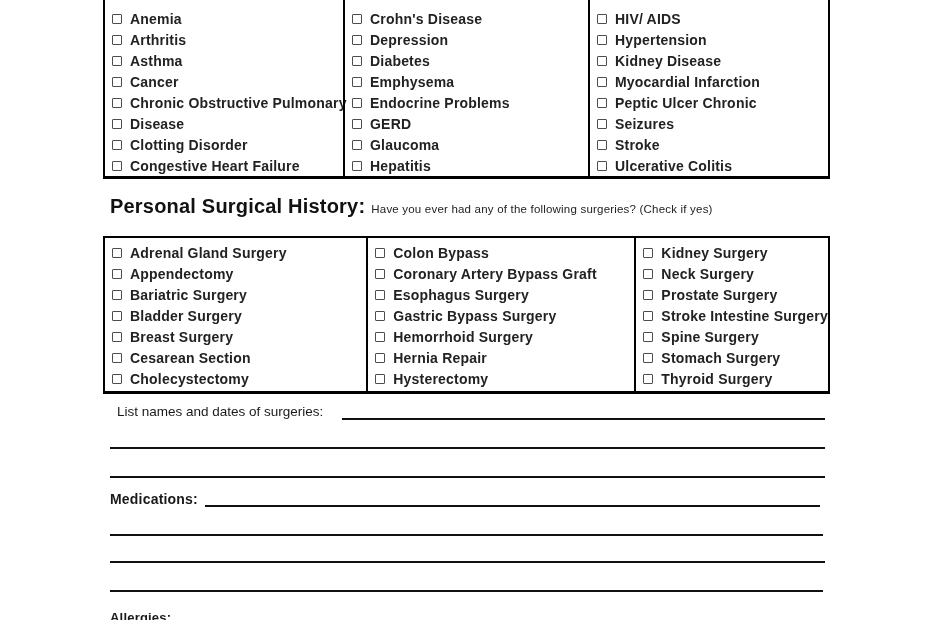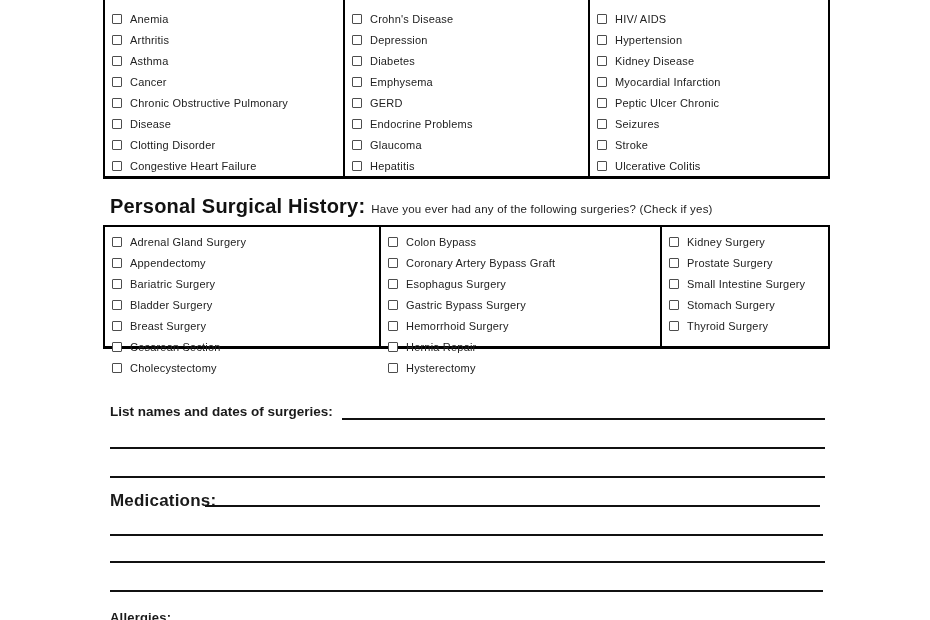--- a/index.html
+++ b/index.html
@@ -17,21 +17,21 @@
   .cbtable {
     position: absolute;
     left: 103px;
     width: 727px;
     border: 2px solid #000;
     border-bottom-width: 3px;
     background: #fff;
     display: flex;
   }
   .cbtable.table1 { top: -8px; height: 187px; }
-  .cbtable.table2 { top: 225px; height: 124px; gap: 36px; }
+  .cbtable.table2 { top: 236px; height: 158px; gap: 36px; }
   .cbcol { height: 100%; }
   .table1 .cbcol { padding-top: 14px; }
   .table2 .cbcol { padding-top: 4px; }
   .cbcol.c1 { width: 238px; }
   .cbcol.c2 { width: 245px; border-left: 2px solid #000; }
   .cbcol.c3 { flex: 1; border-left: 2px solid #000; }
   .cbrow {
     height: 21px;
     display: flex;
     align-items: center;
@@ -39,45 +39,46 @@
   }
   .cb {
     width: 10px; height: 10px;
     border: 1px solid #4d4d4d;
     border-radius: 1px;
     background: #fff;
     flex: 0 0 auto;
     margin-right: 8px;
   }
   .cblabel {
-    font-size: 11px;
+    font-size: 14px;
     letter-spacing: 0.2px;
     color: #222;
     white-space: nowrap;
+    font-weight: bold;
   }
 
   
   .section-heading { left: 110px; top: 195px; white-space: nowrap; }
   .section-heading .h {
     font-size: 20px;
     font-weight: bold;
     color: #111;
     letter-spacing: 0.2px;
   }
   .section-heading .sub {
     font-size: 11.5px;
     color: #222;
     margin-left: 6px;
     letter-spacing: 0.2px;
   }
 
   
   .field-label { white-space: nowrap; color: #1a1a1a; }
   .field-label.reg { font-size: 13.5px; font-weight: normal; }
-  .field-label.bold { font-size: 17px; font-weight: bold; letter-spacing: 0.2px; }
+  .field-label.bold { font-size: 14px; font-weight: bold; letter-spacing: 0.2px; }
   .rule {
     position: absolute;
     height: 0;
     border-bottom: 2px solid #111;
   }
 </style>
 </head>
 <body>
 
 <div class="cbtable table1">
@@ -127,25 +128,25 @@
       <div class="cbrow">
       <span class="cb"></span>
       <span class="cblabel">Diabetes</span>
     </div>
       <div class="cbrow">
       <span class="cb"></span>
       <span class="cblabel">Emphysema</span>
     </div>
       <div class="cbrow">
       <span class="cb"></span>
+      <span class="cblabel">Endocrine Problems</span>
+    </div>
+      <div class="cbrow">
+      <span class="cb"></span>
       <span class="cblabel">GERD</span>
-    </div>
-      <div class="cbrow">
-      <span class="cb"></span>
-      <span class="cblabel">Endocrine Problems</span>
     </div>
       <div class="cbrow">
       <span class="cb"></span>
       <span class="cblabel">Glaucoma</span>
     </div>
       <div class="cbrow">
       <span class="cb"></span>
       <span class="cblabel">Hepatitis</span>
     </div>
     </div>
@@ -250,38 +251,46 @@
       <span class="cblabel">Hysterectomy</span>
     </div>
     </div>
   <div class="cbcol c3">
       <div class="cbrow">
       <span class="cb"></span>
       <span class="cblabel">Kidney Surgery</span>
     </div>
       <div class="cbrow">
       <span class="cb"></span>
+      <span class="cblabel">Neck Surgery</span>
+    </div>
+      <div class="cbrow">
+      <span class="cb"></span>
       <span class="cblabel">Prostate Surgery</span>
     </div>
       <div class="cbrow">
       <span class="cb"></span>
-      <span class="cblabel">Small Intestine Surgery</span>
+      <span class="cblabel">Stroke Intestine Surgery</span>
+    </div>
+      <div class="cbrow">
+      <span class="cb"></span>
+      <span class="cblabel">Spine Surgery</span>
     </div>
       <div class="cbrow">
       <span class="cb"></span>
       <span class="cblabel">Stomach Surgery</span>
     </div>
       <div class="cbrow">
       <span class="cb"></span>
       <span class="cblabel">Thyroid Surgery</span>
     </div>
     </div>
 </div>
 
-<div class="abs field-label reg" style="left:110px; top:404px;font-weight:bold;">List names and dates of surgeries:</div>
+<div class="abs field-label reg" style="left:117px; top:404px;">List names and dates of surgeries:</div>
 <div class="rule" style="left:342px; top:418px; width:483px;"></div>
 <div class="rule" style="left:110px; top:447px; width:715px;"></div>
 <div class="rule" style="left:110px; top:476px; width:715px;"></div>
 
 <div class="abs field-label bold" style="left:110px; top:491px;">Medications:</div>
 <div class="rule" style="left:205px; top:505px; width:615px;"></div>
 <div class="rule" style="left:110px; top:534px; width:713px;"></div>
 <div class="rule" style="left:110px; top:561px; width:715px;"></div>
 <div class="rule" style="left:110px; top:590px; width:713px;"></div>
 

